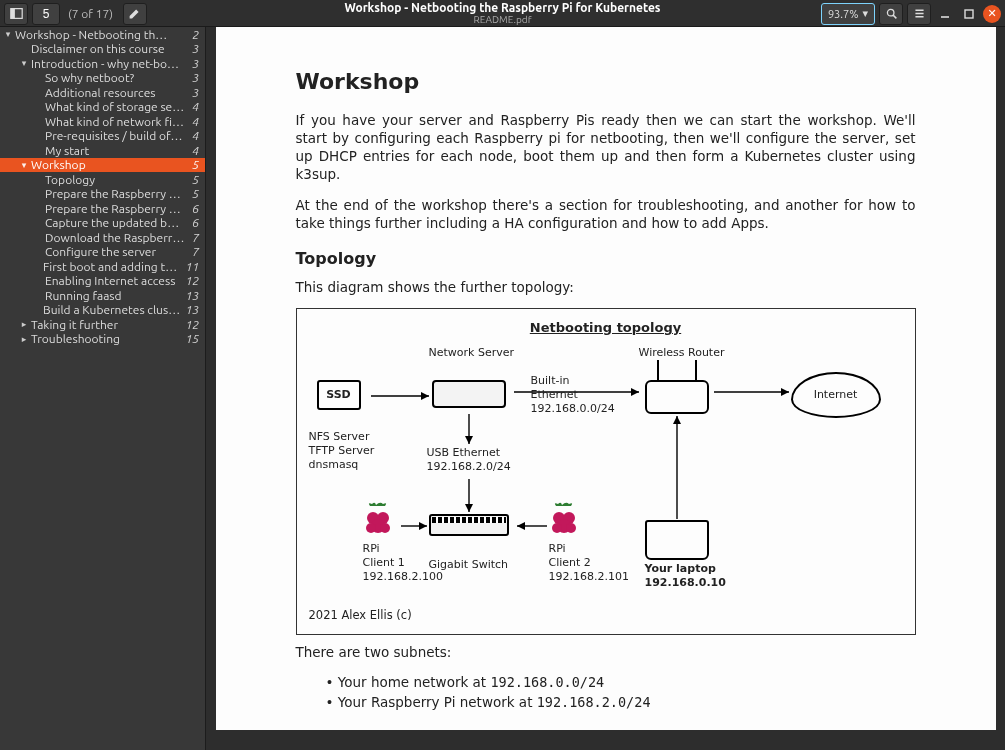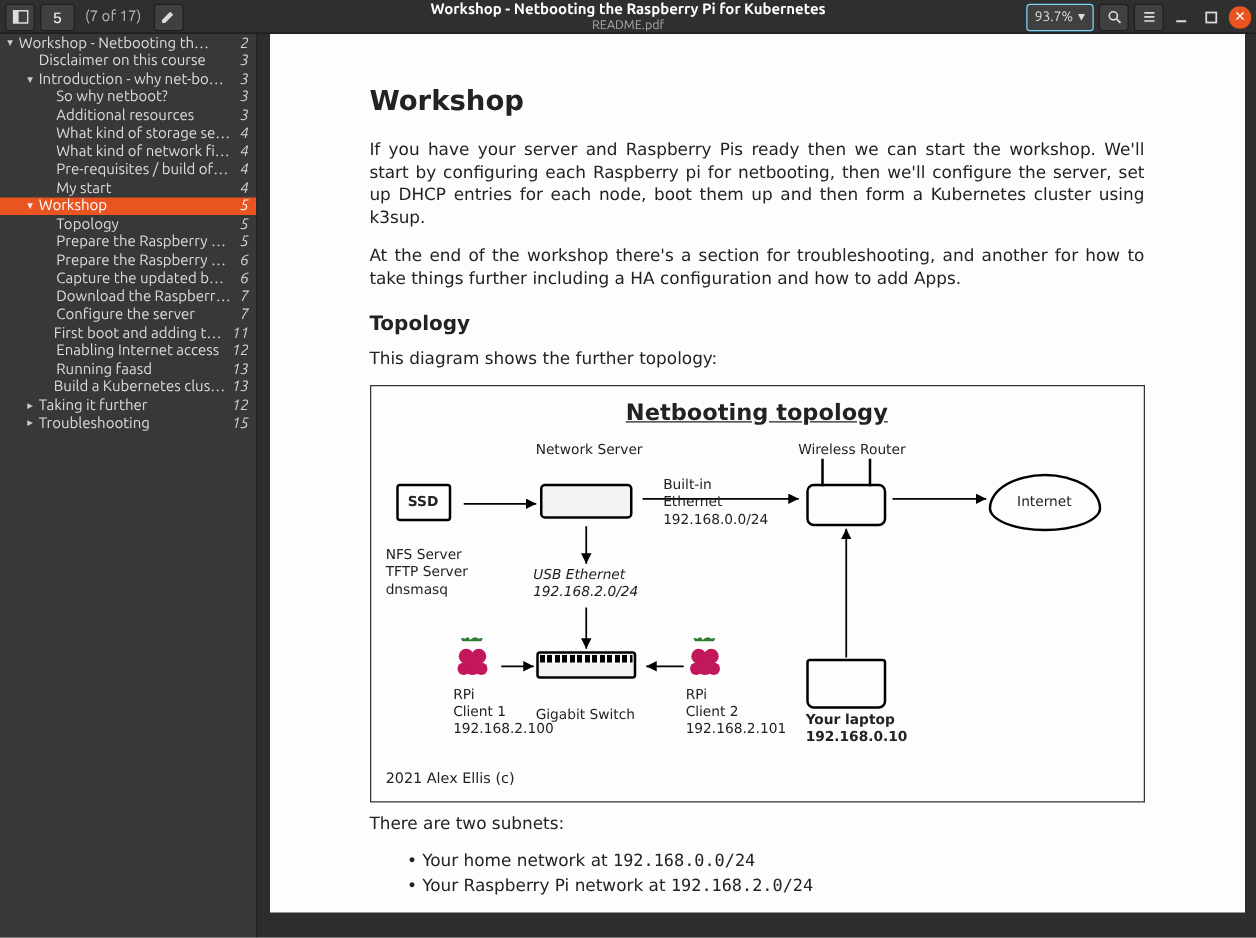--- a/index.html
+++ b/index.html
@@ -115,21 +115,21 @@
   }
   .page h1 { font-size:22px; font-weight:700; margin-bottom:14px;}
   .page p { text-align:justify; margin-bottom:12px;}
   .page h2 { font-size:16px; font-weight:700; margin:16px 0 8px;}
   .figure {
     border:1px solid #333;
     margin:12px 0 8px;
     padding:10px 12px 10px;
     font-family:"DejaVu Sans",sans-serif;
   }
-  .figure-title {text-align:center;font-weight:700;text-decoration:underline;font-size:18px;margin-bottom:8px;}
+  .figure-title {text-align:center;font-weight:700;text-decoration:underline;font-size:13px;margin-bottom:8px;}
   .diagram { position:relative; height:260px; font-size:11px;}
   .node {position:absolute;text-align:left;line-height:1.25;}
   .node .cap {margin-top:2px;}
   .ssd-box{width:44px;height:30px;border:2px solid #000;border-radius:3px;display:flex;align-items:center;justify-content:center;font-weight:700;font-size:11px;}
   .router-box{width:74px;height:28px;border:2px solid #000;border-radius:4px;background:#f3f3f3;position:relative;}
   .switch-box{width:80px;height:22px;border:2px solid #000;border-radius:3px;background:#f3f3f3;}
   .switch-ports{height:6px;background:repeating-linear-gradient(90deg,#000 0 4px,#fff 4px 6px);margin:1px;}
   .rpi {width:30px;height:34px;}
   .cloud{width:90px;height:46px;border:2px solid #000;border-radius:50% 50% 50% 50% / 60% 60% 40% 40%;display:flex;align-items:center;justify-content:center;}
   .laptop{width:64px;height:40px;border:2px solid #000;border-radius:3px 3px 6px 6px;display:flex;align-items:flex-end;justify-content:center;}
@@ -403,21 +403,21 @@
           </div>
 
           <div class="node" style="left:123px;top:36px;">
             <div class="router-box"></div>
           </div>
 
           <div class="node" style="left:222px;top:30px;width:100px;white-space:pre-line;">Built-in
 Ethernet
 192.168.0.0/24</div>
 
-          <div class="node" style="left:118px;top:102px;width:90px;white-space:pre-line;font-style:italic;">USB Ethernet
+          <div class="node" style="left:118px;top:102px;width:90px;white-space:pre-line;">USB Ethernet
 192.168.2.0/24</div>
 
           <div class="node" style="left:336px;top:36px;">
             <div class="wrouter">
               <span class="ant" style="left:10px;"></span>
                 <span class="ant" style="right:10px;"></span>
             </div>
           </div>
 
           <div class="node" style="left:482px;top:28px;">

